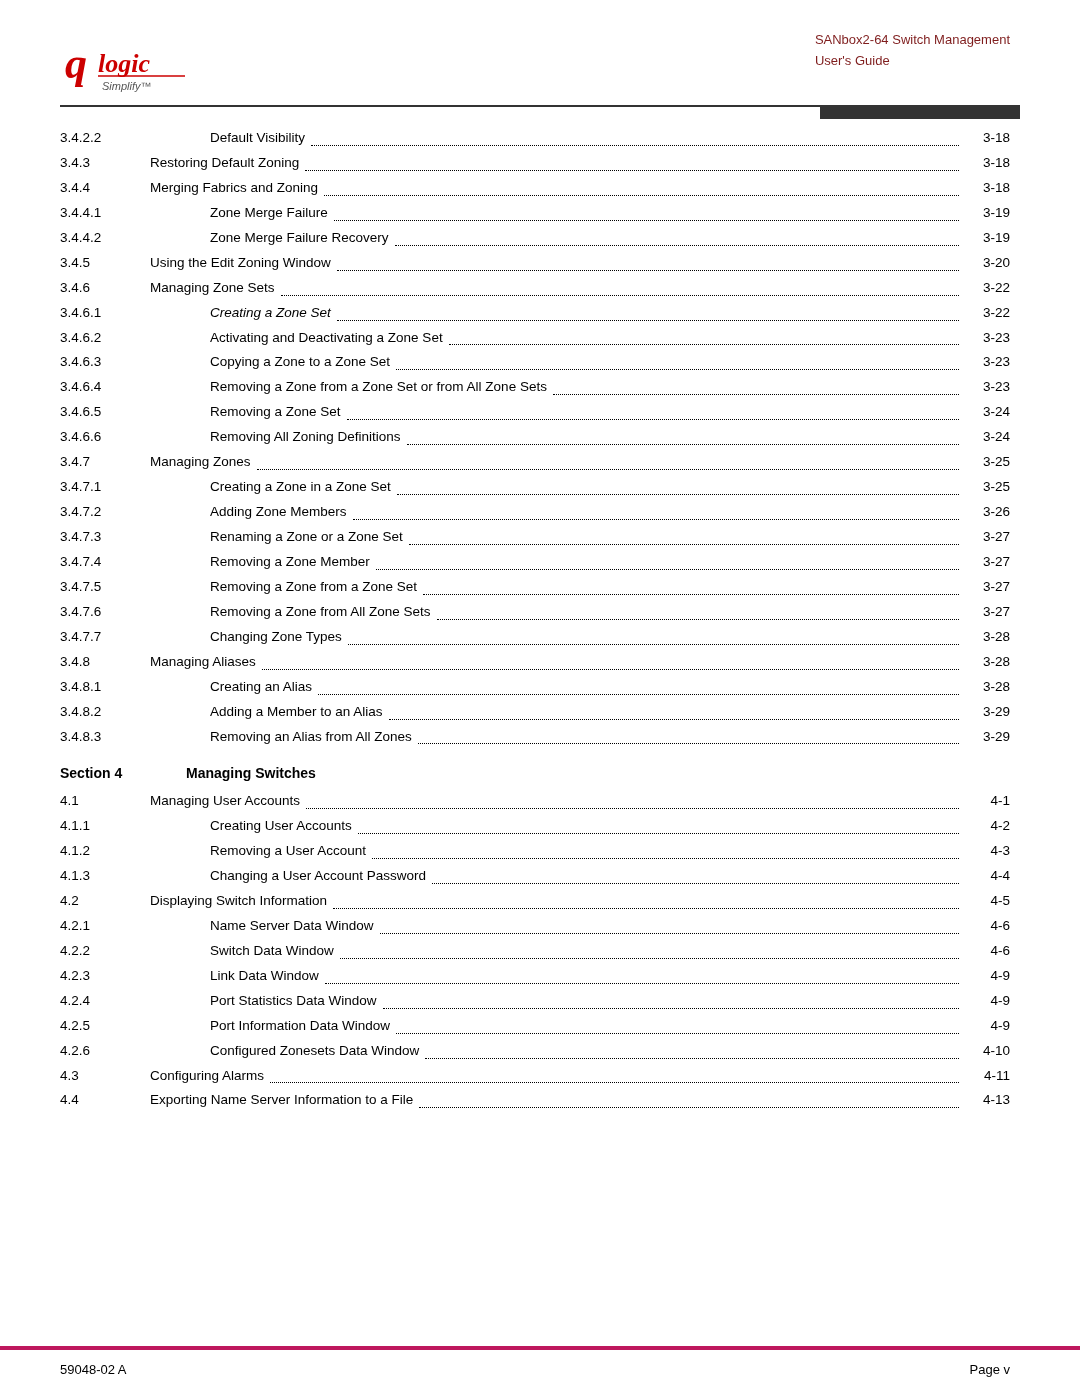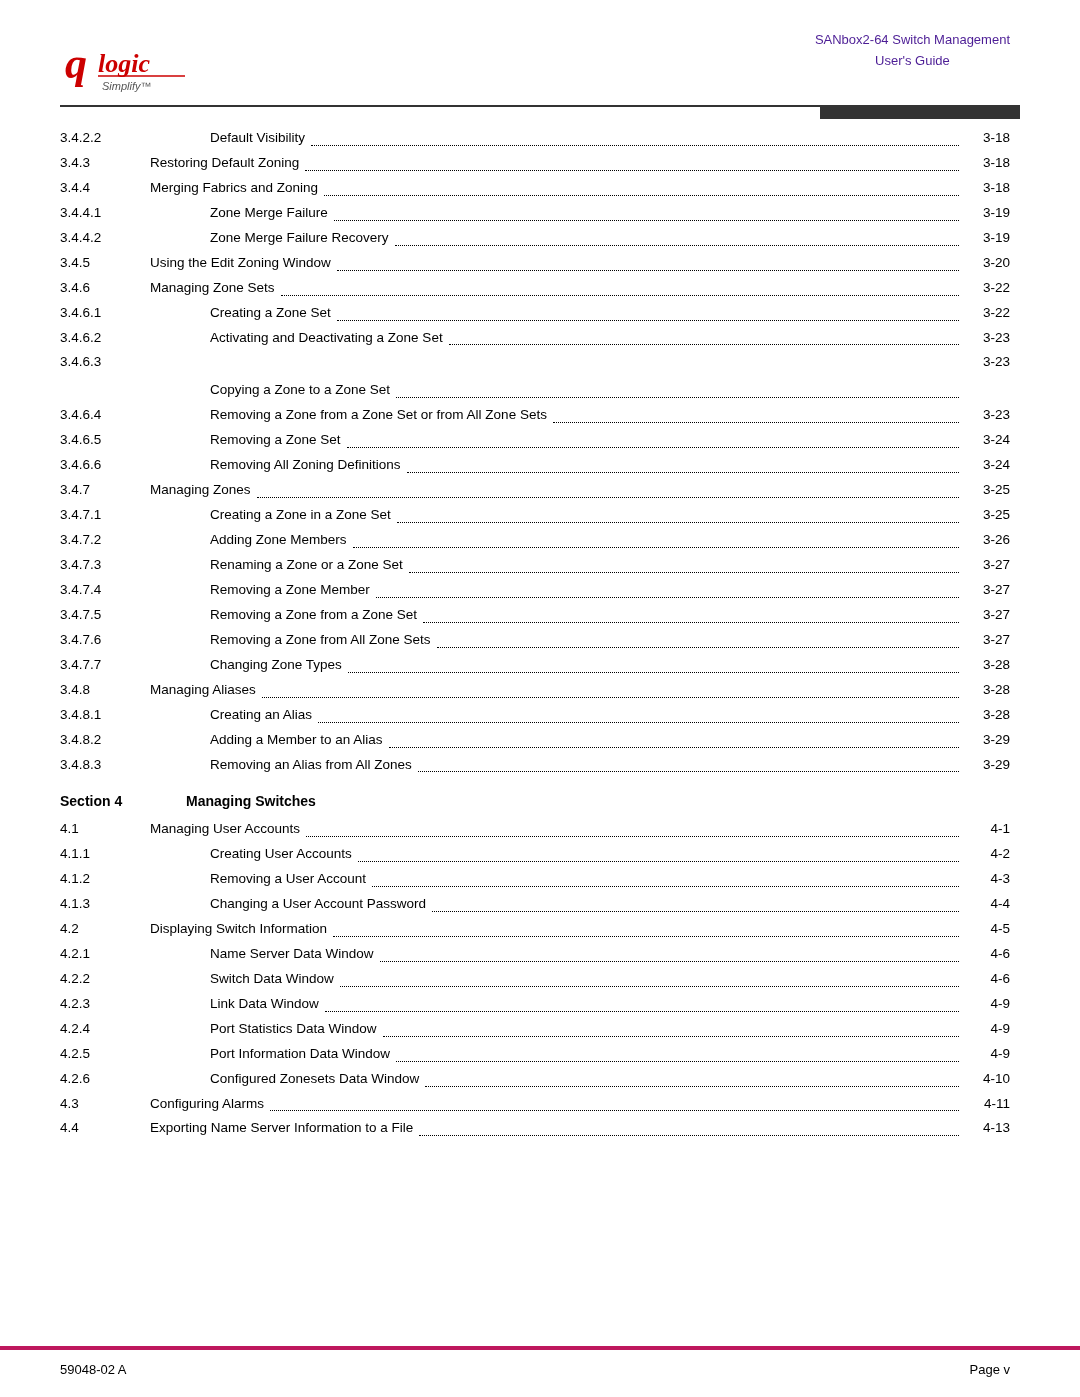--- a/index.html
+++ b/index.html
@@ -23,24 +23,24 @@
 
     
     .header {
       display: flex;
       justify-content: space-between;
       align-items: flex-start;
       padding: 30px 70px 0 60px;
     }
 
     .header-title {
-      text-align: center;
+      text-align: left;
       font-size: 13px;
       line-height: 1.6;
-      color: #4c1d95;
+      color: #7f1d1d;
     }
 
     
     .header-rule-container {
       padding: 10px 60px 0 60px;
       position: relative;
     }
 
     .header-rule {
       border: none;
@@ -203,33 +203,33 @@
           <span class="toc-page">3-20</span>
         </div>
         <div class="toc-entry">
           <span class="toc-number">3.4.6</span>
           <span>Managing Zone Sets</span>
           <span class="toc-dots"></span>
           <span class="toc-page">3-22</span>
         </div>
         <div class="toc-entry">
           <span class="toc-number">3.4.6.1</span>
-          <span style="padding-left: 60px;">Creating a Zone Set</span>
+          <span style="padding-left: 60px; font-style: italic;">Creating a Zone Set</span>
           <span class="toc-dots"></span>
           <span class="toc-page">3-22</span>
         </div>
         <div class="toc-entry">
           <span class="toc-number">3.4.6.2</span>
           <span style="padding-left: 60px;">Activating and Deactivating a Zone Set</span>
           <span class="toc-dots"></span>
           <span class="toc-page">3-23</span>
         </div>
         <div class="toc-entry">
           <span class="toc-number">3.4.6.3</span>
-          <span style="padding-left: 60px; margin-top: 28px;">Copying a Zone to a Zone Set</span>
+          <span style="padding-left: 60px;">Copying a Zone to a Zone Set</span>
           <span class="toc-dots"></span>
           <span class="toc-page">3-23</span>
         </div>
         <div class="toc-entry">
           <span class="toc-number">3.4.6.4</span>
           <span style="padding-left: 60px;">Removing a Zone from a Zone Set or from All Zone Sets</span>
           <span class="toc-dots"></span>
           <span class="toc-page">3-23</span>
         </div>
         <div class="toc-entry">

